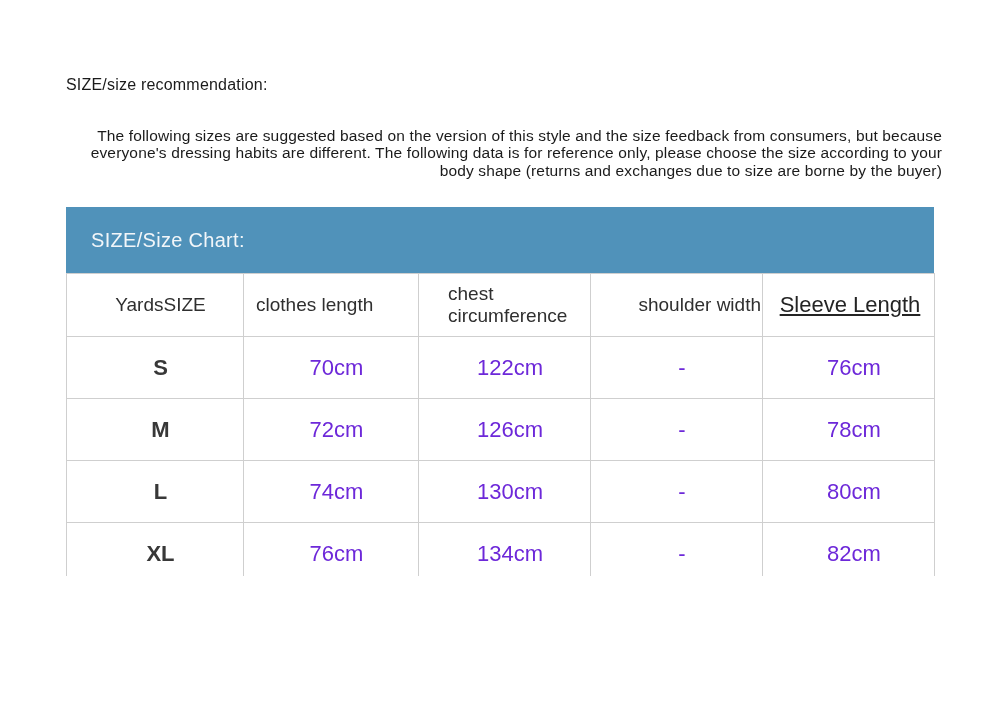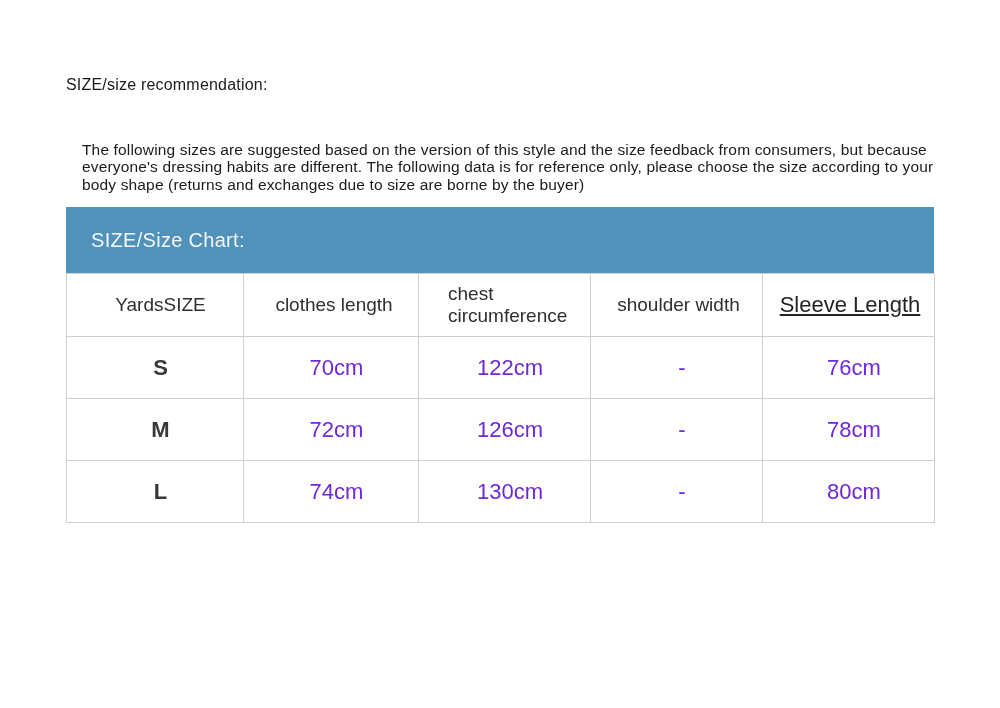--- a/index.html
+++ b/index.html
@@ -28,21 +28,22 @@
   }
   .size-description {
     position: absolute;
     left: 66px;
     top: 125px;
     width: 874px;
     font-size: 15.5px;
     line-height: 17.4px;
     color: #1b1b1b;
     letter-spacing: 0.15px;
-    margin: 16px;
+    margin: 2px;
+    text-align: right;
   }
   .chart-banner {
     position: absolute;
     left: 66px;
     top: 207px;
     width: 868px;
     height: 66px;
     background: #5092BA;
     box-sizing: border-box;
     display: flex;
@@ -73,23 +74,23 @@
   .size-table thead tr { height: 63px; }
   .size-table tbody tr { height: 62px; }
   .size-table th {
     font-weight: 400;
     font-size: 19px;
     color: #2f2f2f;
     vertical-align: middle;
     line-height: 1.15;
   }
   th.col-yards   { text-align: center; }
-  th.col-clothes { text-align: center;  padding-right: 6px; }
+  th.col-clothes { text-align: left;  padding-right: 6px; }
   th.col-chest   { text-align: left;   padding-left: 29px; }
-  th.col-shoulder{ text-align: center;   padding-left: 5px; }
+  th.col-shoulder{ text-align: right;   padding-left: 5px; }
   th.col-sleeve  { text-align: center;   padding-left: 4px; font-size: 22px; color: #242424; text-decoration: underline; }
   .size-table td {
     text-align: center;
     vertical-align: middle;
     font-size: 22px;
     color: #6d28d9;
   }
   .size-table td.size-cell {
     color: #383838;
     font-weight: 700;
@@ -141,16 +142,23 @@
         <td>-</td>
         <td>78cm</td>
       </tr>
       <tr>
         <td class="size-cell">L</td>
         <td>74cm</td>
         <td>130cm</td>
         <td>-</td>
         <td>80cm</td>
       </tr>
+      <tr>
+        <td class="size-cell">XL</td>
+        <td>76cm</td>
+        <td>134cm</td>
+        <td>-</td>
+        <td>82cm</td>
+      </tr>
     </tbody>
   </table>
 
 </div>
 
 </body></html>

